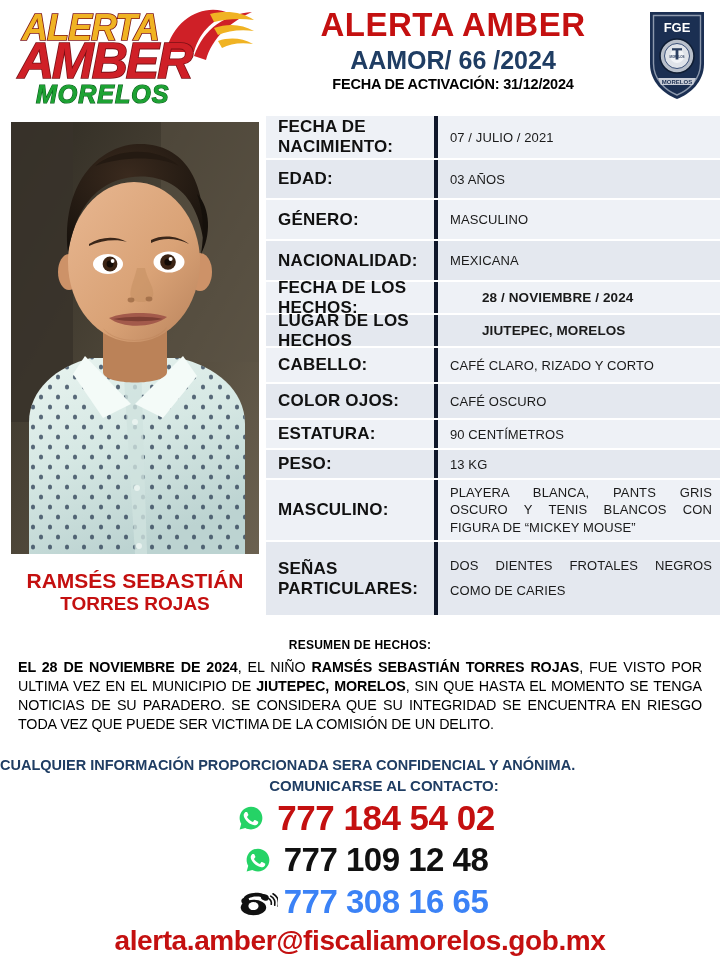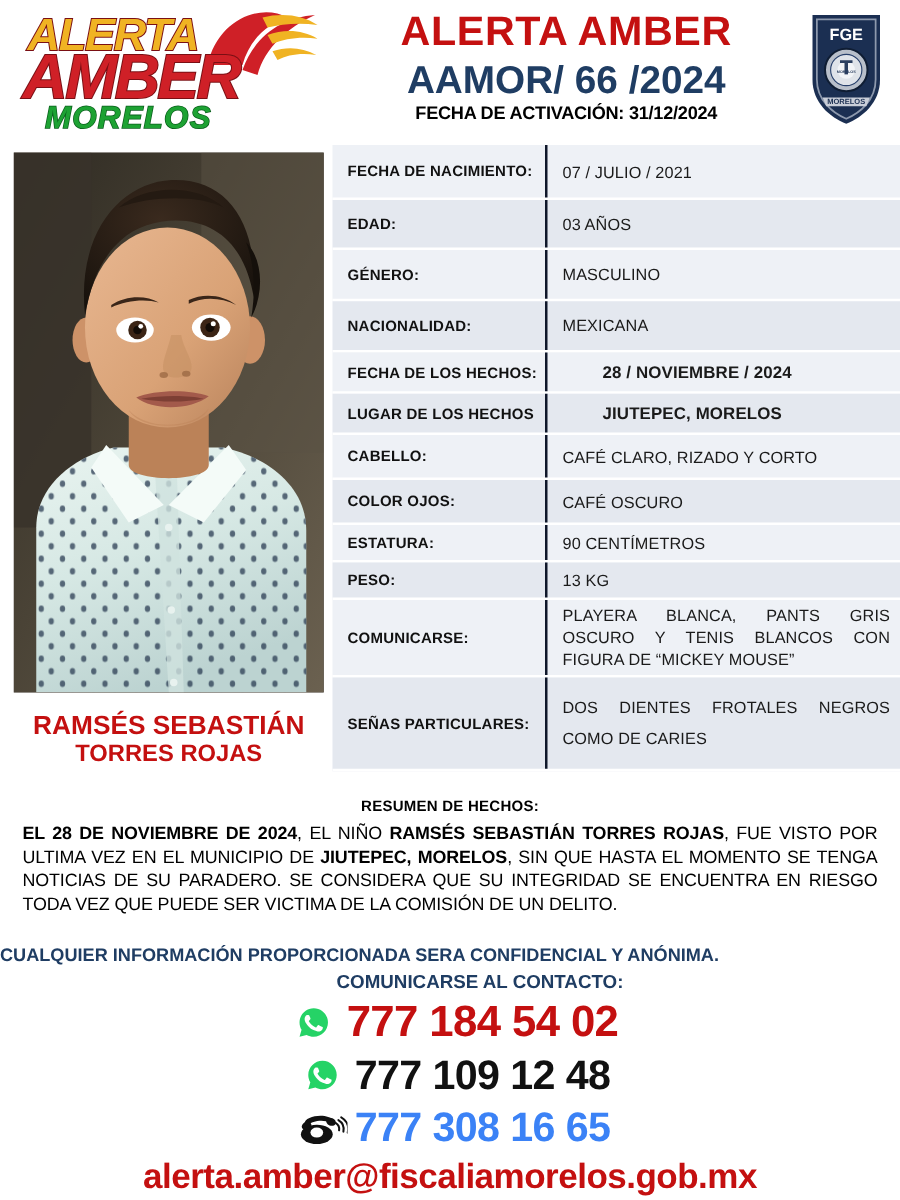--- a/index.html
+++ b/index.html
@@ -89,21 +89,21 @@
   }
   .title-main {
     font-size: 33px;
     font-weight: bold;
     color: #c41010;
     letter-spacing: 0.5px;
     line-height: 1.15;
     margin-top: 6px;
   }
   .title-folio {
-    font-size: 31px;
+    font-size: 25px;
     font-weight: bold;
     color: #1f3d63;
     letter-spacing: 0px;
     line-height: 1.1;
     margin-top: 3px;
   }
   .title-fecha {
     font-size: 14.5px;
     font-weight: bold;
     color: #000000;
@@ -154,25 +154,25 @@
     box-sizing: border-box;
   }
   .trow.tint-a { background: #eef1f6; }
   .trow.tint-b { background: #e4e8ef; }
   .tlabel {
     width: 172px;
     flex: 0 0 172px;
     box-sizing: border-box;
     padding-left: 12px;
     padding-right: 4px;
-    font-size: 12px;
+    font-size: 17px;
     font-weight: bold;
     color: #111111;
     letter-spacing: 0.2px;
-    border-right: 2px solid #0f172a;
+    border-right: 4px solid #0f172a;
     align-self: stretch;
     display: flex;
     align-items: center;
   }
   .tvalue {
     flex: 1 1 auto;
     box-sizing: border-box;
     padding-left: 12px;
     padding-right: 8px;
     font-size: 13px;
@@ -439,21 +439,21 @@
       <div class="tlabel">ESTATURA:</div>
       <div class="tvalue">90 CENTÍMETROS</div>
     </div>
 
     <div class="trow tint-b" style="height:30px">
       <div class="tlabel">PESO:</div>
       <div class="tvalue">13 KG</div>
     </div>
 
     <div class="trow tint-a" style="height:62px">
-      <div class="tlabel">COMUNICARSE:</div>
+      <div class="tlabel">MASCULINO:</div>
       <div class="tvalue justify">PLAYERA BLANCA, PANTS GRIS OSCURO Y TENIS BLANCOS CON FIGURA DE “MICKEY MOUSE”</div>
     </div>
 
     <div class="trow tint-b" style="height:75px">
       <div class="tlabel">SEÑAS PARTICULARES:</div>
       <div class="tvalue justify loose">DOS DIENTES FROTALES NEGROS COMO DE CARIES</div>
     </div>
 
   </div>
 

